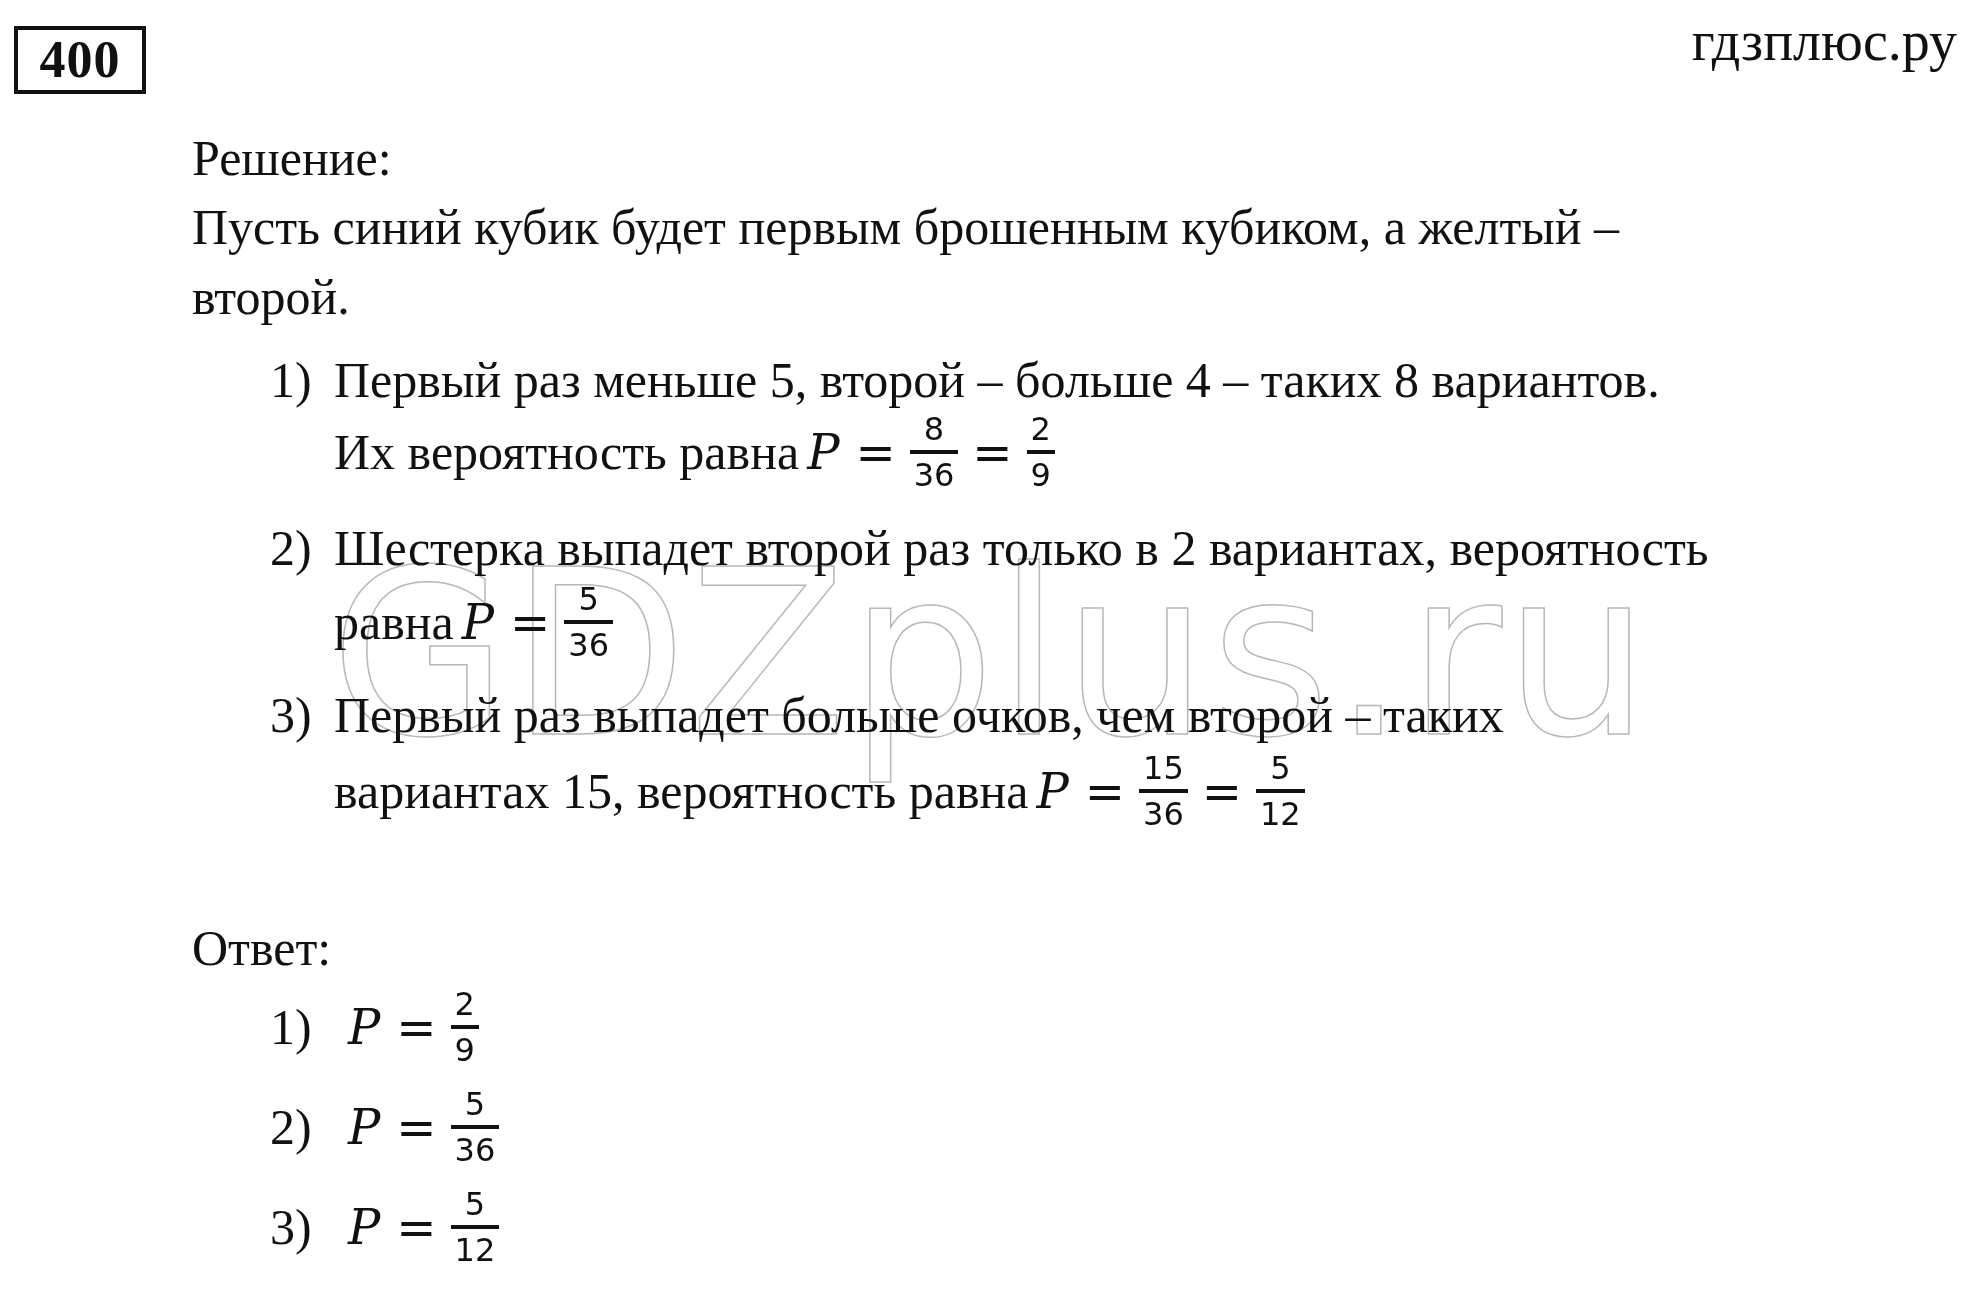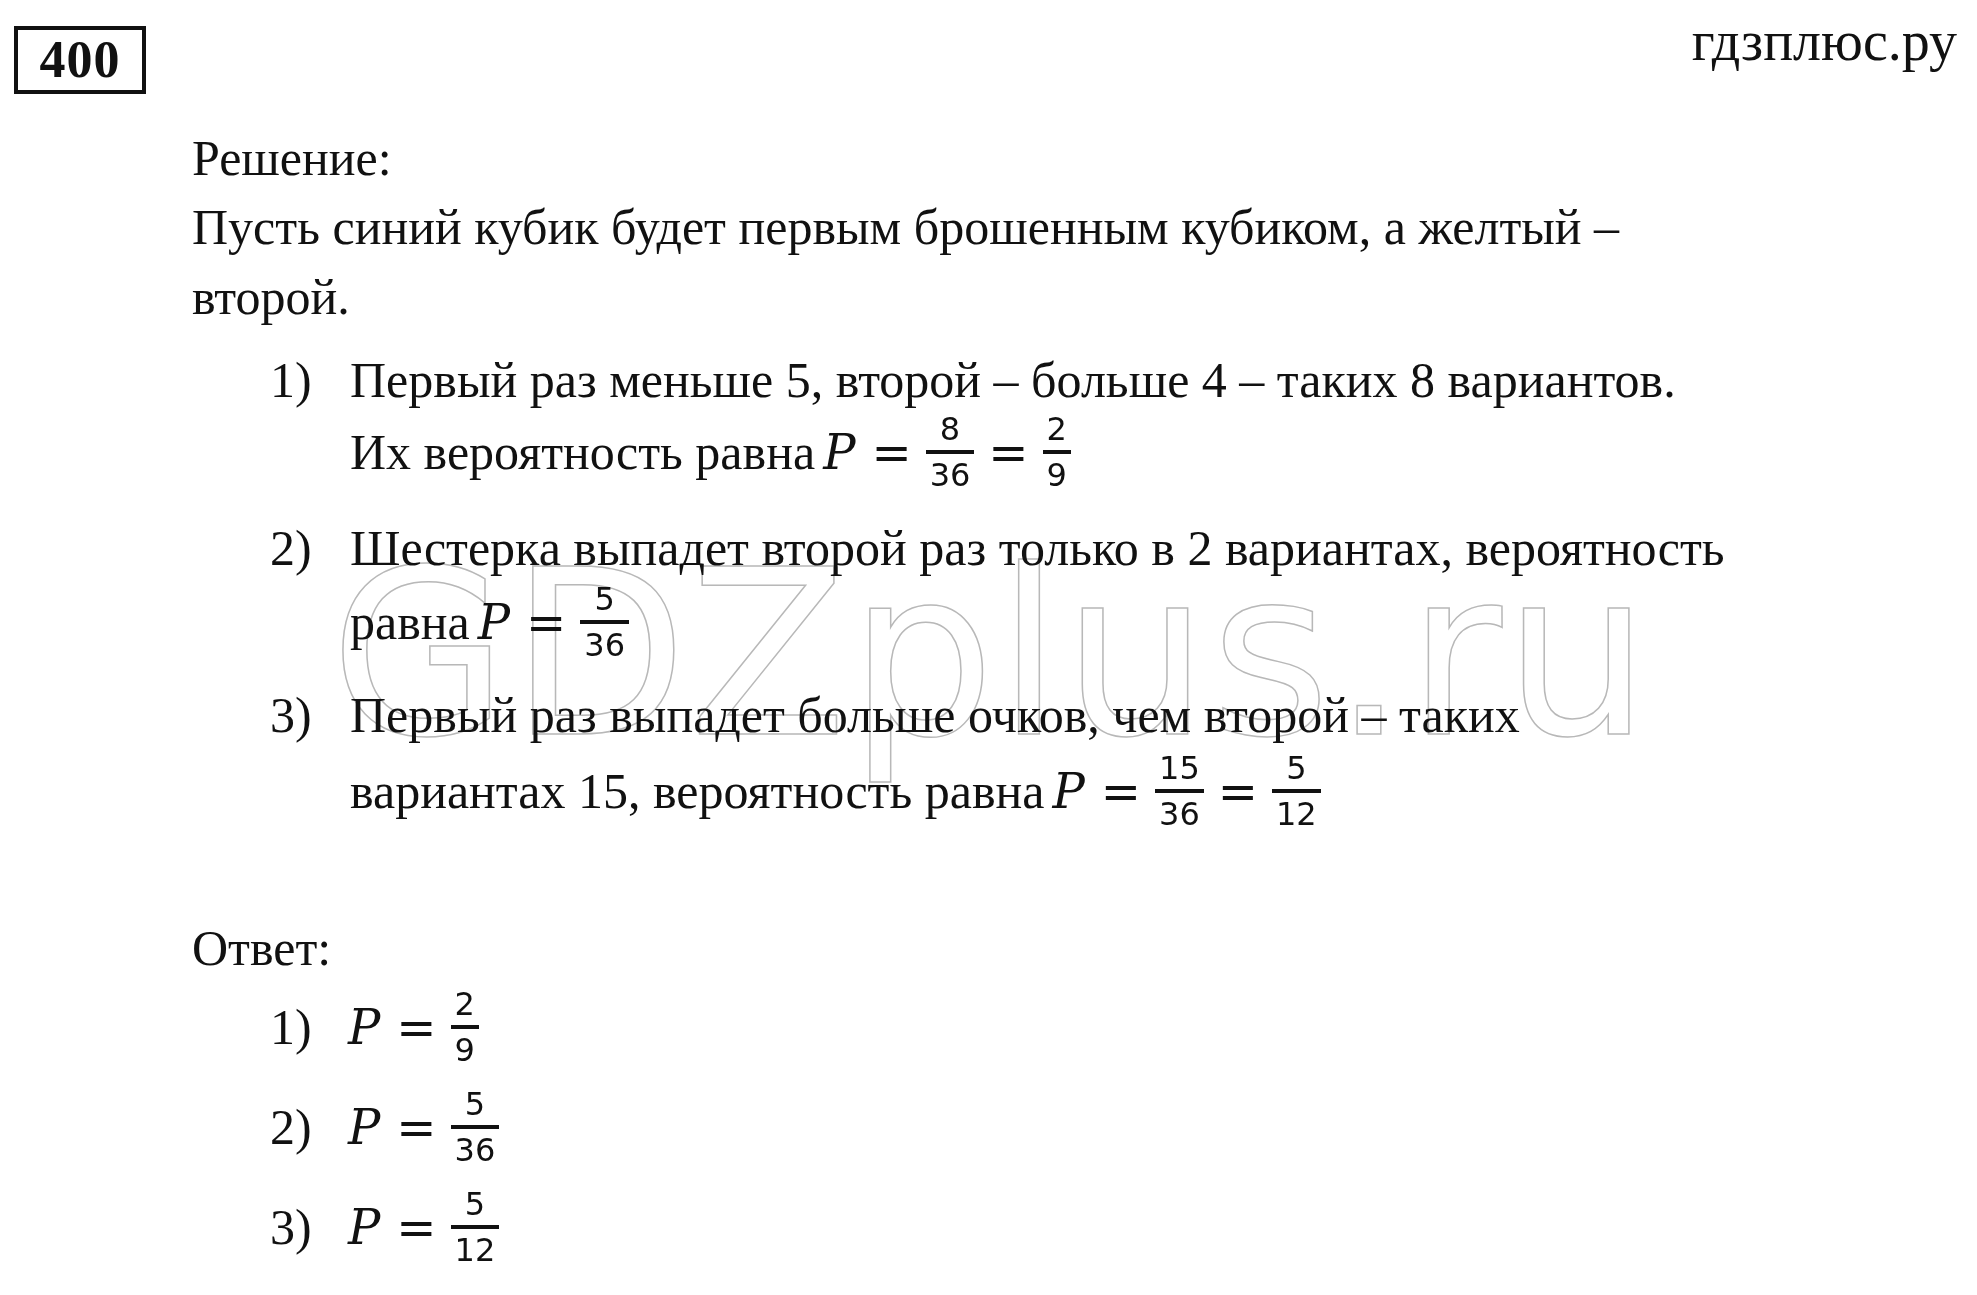--- a/index.html
+++ b/index.html
@@ -56,21 +56,21 @@
       font-size: 50px;
       line-height: 60px;
       white-space: nowrap;
     }
     .item .num {
       display: inline-block;
       width: 74px;
     }
     .item .text-line {
       position: absolute;
-      left: 80px;
+      left: 64px;
       white-space: nowrap;
     }
     .math-inline {
       display: inline-flex;
       align-items: center;
       vertical-align: middle;
     }
     .var-p {
       font-family: "DejaVu Serif", serif;
       font-style: italic;

